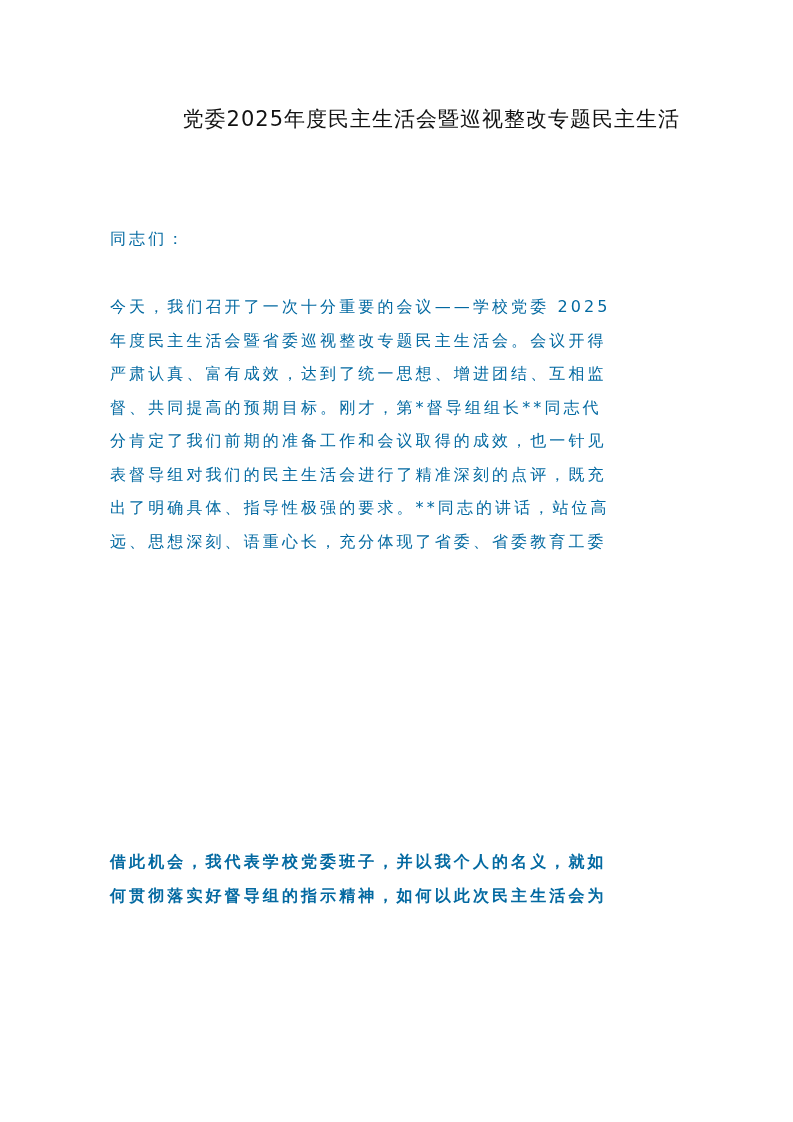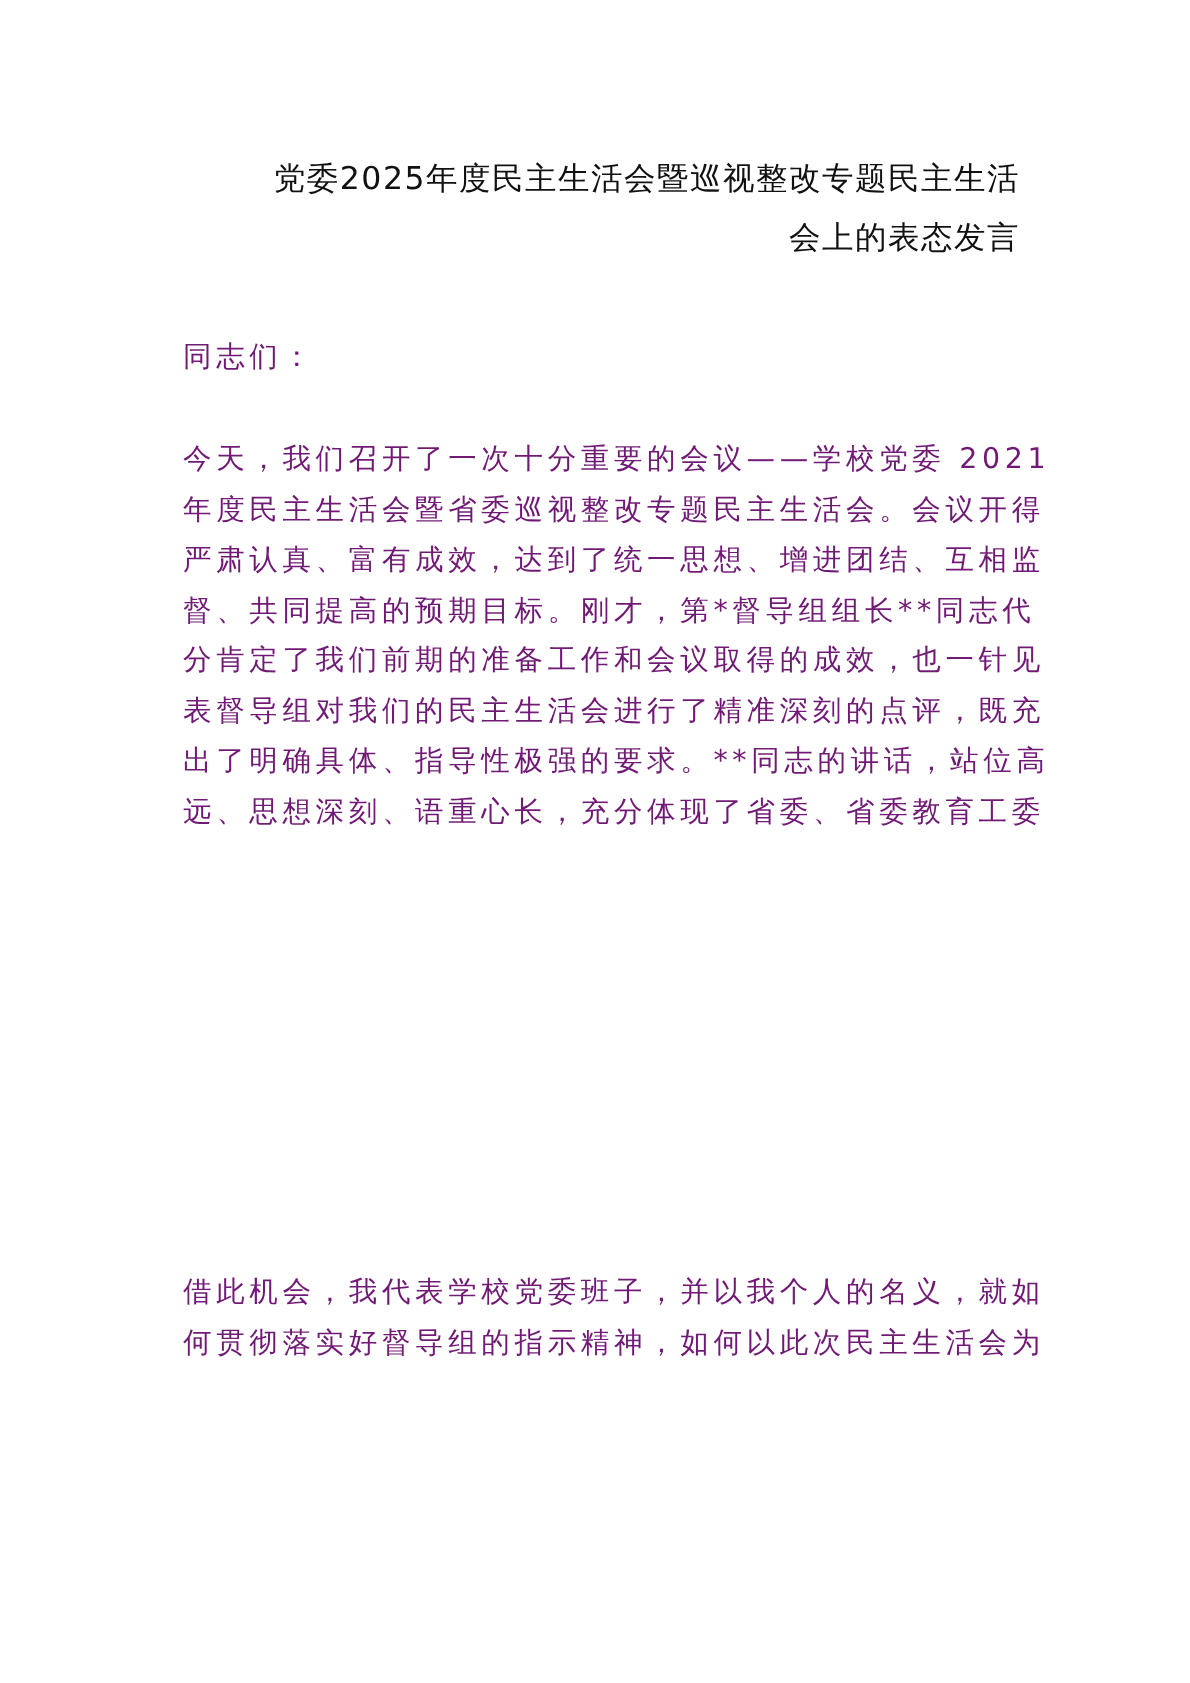--- a/index.html
+++ b/index.html
@@ -1,40 +1,39 @@
 <!DOCTYPE html>
 <html><head>
 <meta charset="utf-8">
 <style>
   html, body { margin:0; padding:0; background:#ffffff; }
   body { width:793px; height:1122px; position:relative; overflow:hidden;
          font-family:"DejaVu Sans", "Liberation Sans", sans-serif; color:#222; }
   .title { position:absolute; left:120px; width:560px; top:100px; text-align:right;
            font-size:21px; line-height:39px; color:#111; letter-spacing:1px; }
-  .para { position:absolute; left:122px; width:570px; font-size:19px; line-height:33.5px;
-          letter-spacing:3.1px; text-align:justify; color:#701a75; margin:0; }
+  .para { position:absolute; left:110px; width:570px; font-size:16px; line-height:33.5px;
+          letter-spacing:3.1px; text-align:justify; color:#0369a1; margin:0; }
   .para .ln { display:block; white-space:nowrap; }
   .salutation { top:222px; }
   .p1 { top:290px; }
-  .p2 { top:845px; }
+  .p2 { top:845px;font-weight:bold; }
 </style>
 </head>
 <body>
 
 <div class="title">
   <div>党委2025年度民主生活会暨巡视整改专题民主生活</div>
-  <div>会上的表态发言</div>
 </div>
 
 <p class="para salutation">
   <span class="ln">同志们：</span>
 </p>
 
 <p class="para p1">
-  <span class="ln">今天，我们召开了一次十分重要的会议——学校党委 2021</span>
+  <span class="ln">今天，我们召开了一次十分重要的会议——学校党委 2025</span>
   <span class="ln">年度民主生活会暨省委巡视整改专题民主生活会。会议开得</span>
   <span class="ln">严肃认真、富有成效，达到了统一思想、增进团结、互相监</span>
   <span class="ln">督、共同提高的预期目标。刚才，第*督导组组长**同志代</span>
   <span class="ln">分肯定了我们前期的准备工作和会议取得的成效，也一针见</span>
   <span class="ln">表督导组对我们的民主生活会进行了精准深刻的点评，既充</span>
   <span class="ln">出了明确具体、指导性极强的要求。**同志的讲话，站位高</span>
   <span class="ln">远、思想深刻、语重心长，充分体现了省委、省委教育工委</span>
 </p>
 
 <p class="para p2">

